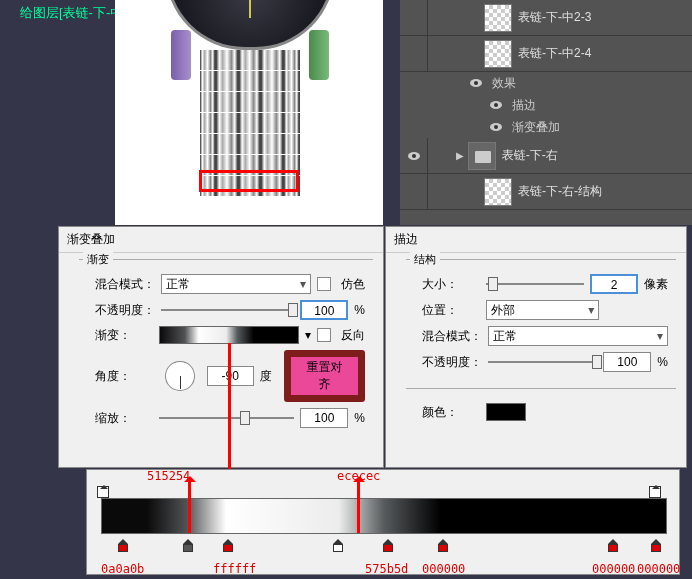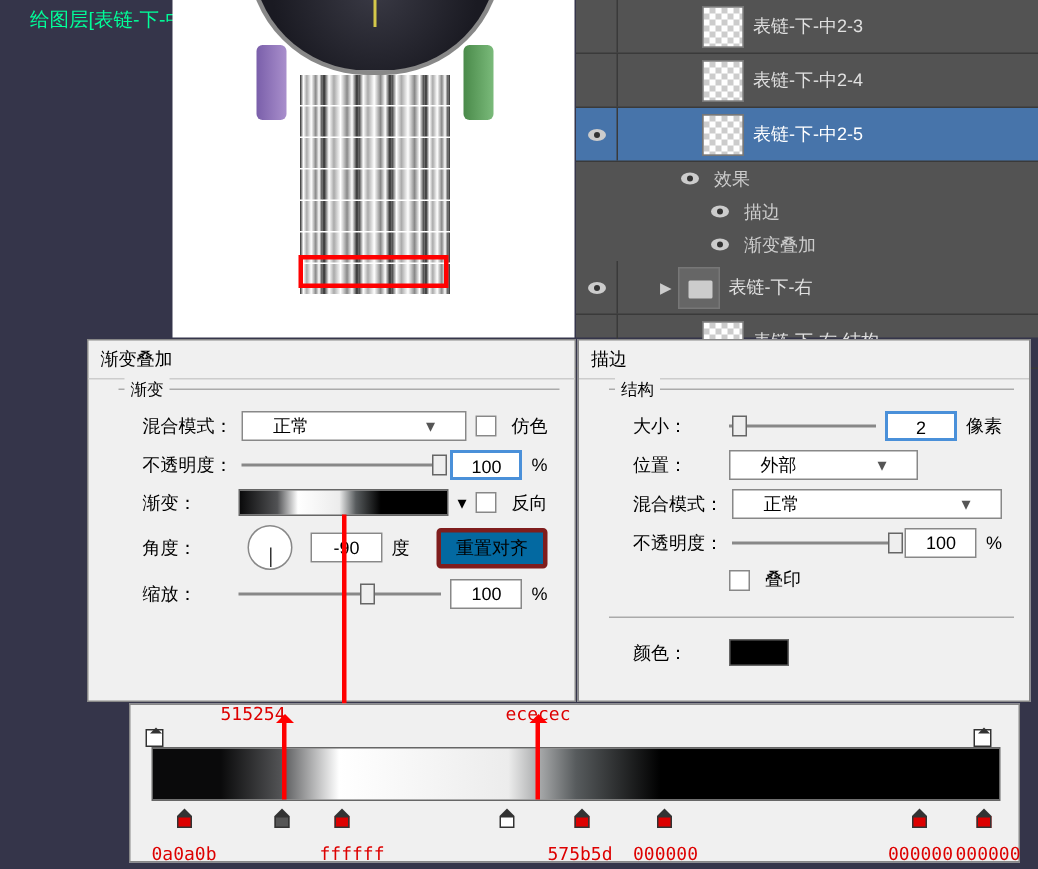--- a/index.html
+++ b/index.html
@@ -9,21 +9,21 @@
 .watch{position:absolute;top:-30px;left:50px;width:170px;height:260px}
 .dial{width:170px;height:80px;background:radial-gradient(circle at 50% 30%,#3a3a45 0%,#1a1a22 70%);border-radius:0 0 85px 85px;border:3px solid #888;border-top:none;position:relative}
 .dial::before{content:"";position:absolute;top:8px;left:50%;width:2px;height:40px;background:#d4c84a;transform:translateX(-1px)}
 .lug-l{position:absolute;top:60px;left:6px;width:20px;height:50px;background:linear-gradient(90deg,#7a5faa,#a98fcc);border-radius:4px}
 .lug-r{position:absolute;top:60px;right:6px;width:20px;height:50px;background:linear-gradient(90deg,#4a8a4a,#7aba7a);border-radius:4px}
 .band{position:absolute;top:80px;left:35px;width:100px;height:145px}
 .link{height:20px;display:flex;margin-bottom:1px}
 .link>div{flex:1;background:linear-gradient(90deg,#2a2a2a 0%,#fff 15%,#aaa 30%,#fff 50%,#888 70%,#fff 85%,#2a2a2a 100%);border-right:1px solid #444}
 .link>div:nth-child(1),.link>div:nth-child(5){flex:0.7}
 .red-box{position:absolute;top:200px;left:34px;width:100px;height:22px;border:3px solid red}
-.layers-panel{position:absolute;top:0;left:384px;right:0;height:225px;background:#535353}
+.layers-panel{position:absolute;top:0;left:400px;right:0;height:225px;background:#535353}
 .layer-row{height:36px;display:flex;align-items:center;border-bottom:1px solid #3a3a3a;position:relative}
 .layer-row.sel{background:#4774aa}
 .eye-col{width:28px;height:100%;display:flex;align-items:center;justify-content:center;border-right:1px solid #3a3a3a}
 .eye{width:12px;height:8px;background:#ccc;border-radius:50%;position:relative}
 .eye::after{content:"";position:absolute;top:2px;left:4px;width:4px;height:4px;background:#333;border-radius:50%}
 .layer-indent{width:28px}
 .arrow{color:#ccc;margin-right:4px;font-size:10px}
 .thumb{width:28px;height:28px;background:#999;border:1px solid #777;margin-right:6px;background-image:repeating-conic-gradient(#ccc 0 25%,#fff 0 50%);background-size:8px 8px}
 .thumb.folder{background:#666;position:relative}
 .thumb.folder::after{content:"";position:absolute;top:8px;left:6px;width:16px;height:12px;background:#ccc;border-radius:1px}
@@ -32,33 +32,33 @@
 .sub-effect{height:22px;display:flex;align-items:center;padding-left:70px;color:#ccc;font-size:11px}
 .sub-effect .eye{margin-right:10px}
 .dialog{position:absolute;background:#f0f0f0;border:1px solid #888}
 .dlg-gradient{top:226px;left:58px;width:326px;height:242px}
 .dlg-stroke{top:226px;left:385px;width:302px;height:242px}
 .section-title{padding:4px 8px;border-bottom:1px solid #ccc;font-size:12px}
 .group-box{margin:6px 10px 6px 20px;padding:8px 0 4px 8px;position:relative;border-top:1px solid #aaa}
 .group-label{position:absolute;top:-8px;left:4px;background:#f0f0f0;padding:0 4px;font-size:11px}
 .row{display:flex;align-items:center;margin:6px 8px;gap:6px}
 .row label{text-align:left;min-width:58px}
-.select{flex:1;height:20px;background:#fff;border:1px solid #888;padding:2px 20px;display:flex;align-items:center;justify-content:space-between}
+.select{flex:1;height:20px;background:#fff;border:1px solid #888;padding:2px 4px;display:flex;align-items:center;justify-content:space-between}
 .select::after{content:"▾";color:#555}
 .num-input{width:48px;height:20px;background:#fff;border:1px solid #888;text-align:center;line-height:18px}
 .num-input.hl{border:2px solid #4a90d9}
 .checkbox{width:14px;height:14px;border:1px solid #888;background:#fff;display:inline-flex;align-items:center;justify-content:center;margin-right:4px}
 .checkbox.checked::after{content:"✓";font-size:10px;color:#333}
 .slider{flex:1;height:16px;position:relative}
 .slider-track{height:2px;background:#888;position:absolute;top:7px;left:0;right:0}
 .slider-thumb{width:10px;height:14px;background:#eee;border:1px solid #666;position:absolute;top:1px}
 .grad-preview{flex:1;height:18px;border:1px solid #666;background:linear-gradient(90deg,#0a0a0b 0%,#515254 18%,#fff 28%,#ececec 48%,#575b5d 56%,#000 68%,#000 92%,#000 100%)}
 .angle-ctrl{width:30px;height:30px;border:1px solid #888;border-radius:50%;background:#fff;position:relative;margin:0 6px}
 .angle-ctrl::after{content:"";position:absolute;top:14px;left:14px;width:1px;height:13px;background:#333}
-.btn{padding:2px 10px;background:#0369a1;border:3px solid #7f1d1d;border-radius:3px}
+.btn{padding:2px 10px;background:#ec4899;border:7px solid #7f1d1d;border-radius:3px}
 .color-sw{width:40px;height:18px;background:#000;border:1px solid #666}
 .grad-editor{position:absolute;top:469px;left:86px;width:594px;height:106px;background:#f0f0f0;border:1px solid #888}
 .grad-bar{position:absolute;top:28px;left:14px;width:566px;height:36px;border:1px solid #666;background:linear-gradient(90deg,#0a0a0b 0%,#0a0a0b 8%,#515254 15%,#fff 22%,#ececec 42%,#575b5d 50%,#000 60%,#000 90%,#000 100%)}
 .stop-top{position:absolute;top:16px;width:12px;height:12px;background:#fff;border:1px solid #333}
 .stop-top::after{content:"";position:absolute;top:-6px;left:2px;border:4px solid transparent;border-bottom-color:#333}
 .stop-bot{position:absolute;top:64px;width:12px;height:16px}
 .stop-bot-tri{width:0;height:0;border:5px solid transparent;border-bottom-color:#333;margin:0 auto}
 .stop-bot-sq{width:10px;height:8px;border:1px solid #333;background:#fff;margin:0 auto}
 .stop-bot.sel .stop-bot-sq{background:#d00}
 .stop-label{position:absolute;color:#d00;font-size:12px;font-family:monospace}
@@ -138,29 +138,20 @@
     <div class="thumb"></div>
     <span class="layer-name">表链-下-中2-3</span>
   </div>
   <div class="layer-row">
     <div class="eye-col"></div>
     <div class="layer-indent"></div>
       <div class="layer-indent"></div>
     <div class="thumb"></div>
     <span class="layer-name">表链-下-中2-4</span>
   </div>
-  <div class="layer-row sel">
-    <div class="eye-col">
-        <div class="eye"></div>
-      </div>
-    <div class="layer-indent"></div>
-      <div class="layer-indent"></div>
-    <div class="thumb"></div>
-    <span class="layer-name">表链-下-中2-5</span>
-  </div>
   <div class="sub-effect">
       <div class="eye"></div>
       <span>效果</span>
     </div>
   <div class="sub-effect" style="padding-left:90px">
       <div class="eye"></div>
       <span>描边</span>
     </div>
   <div class="sub-effect" style="padding-left:90px">
       <div class="eye"></div>
@@ -259,24 +250,20 @@
     </div>
     <div class="row">
       <label>不透明度：</label>
       <div class="slider">
           <div class="slider-track"></div>
           <div class="slider-thumb" style="left:95%"></div>
         </div>
       <div class="num-input">100</div>
       <span>%</span>
     </div>
-    <div class="row" style="padding-left:64px">
-      <span class="checkbox"></span>
-      <span>叠印</span>
-    </div>
   </div>
   <div class="group-box" style="border-top:1px solid #aaa">
     <div class="row">
       <label>颜色：</label>
       <div class="color-sw"></div>
     </div>
   </div>
 </div>
 
 <div class="red-arrow" style="top:343px;left:228px;height:150px"></div>

